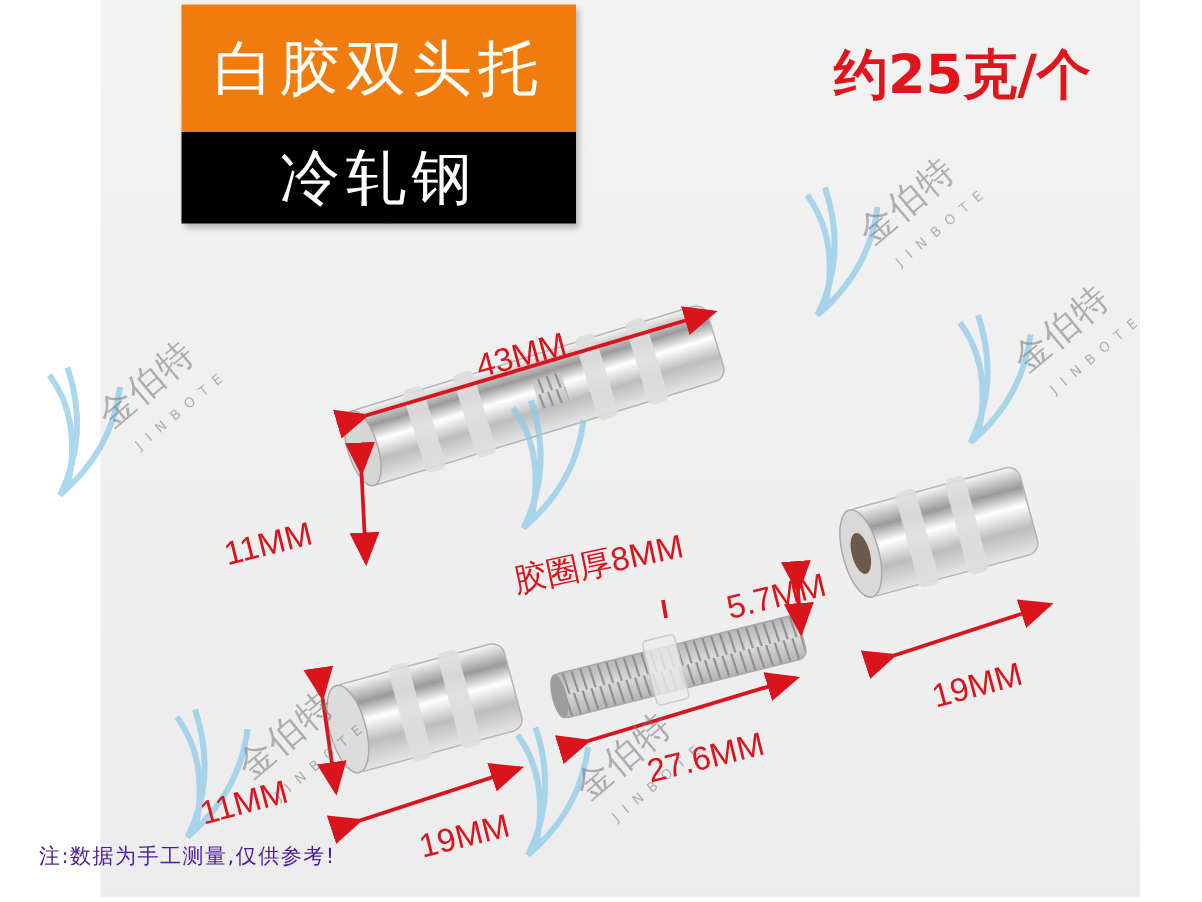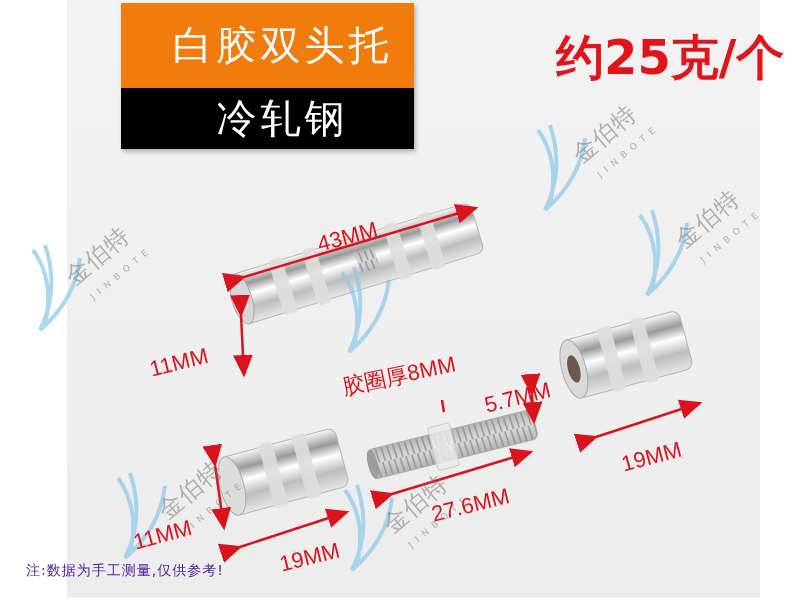--- a/index.html
+++ b/index.html
@@ -2,24 +2,24 @@
 <html><head>
 <meta charset="utf-8">
 <style>
   html, body { margin:0; padding:0; }
   body { width:801px; height:601px; background:#ffffff; position:relative; overflow:hidden;
          font-family:"DejaVu Sans", sans-serif; }
   .panel { position:absolute; left:67px; top:0; width:693px; height:598px;
            background:linear-gradient(180deg,#f2f2f3 0%,#efeff0 60%,#ececed 100%); }
   .tag { position:absolute; left:121px; width:263px; color:#fff; font-size:40px;
          display:flex; align-items:center; justify-content:center; letter-spacing:4px;
-         font-weight:normal; box-shadow:2px 3px 4px rgba(0,0,0,0.25);padding-left:30px; }
+         font-weight:normal; box-shadow:2px 3px 4px rgba(0,0,0,0.25); }
   .tag-orange { top:3px; height:85px; background:#ef7c0c; }
   .tag-black { top:88px; height:61px; background:#000; }
-  .weight { position:absolute; left:556px; top:26px; color:#e0141b; font-size:48px; font-weight:bold;
+  .weight { position:absolute; left:556px; top:26px; color:#e0141b; font-size:36px; font-weight:bold;
             font-family:"DejaVu Sans", sans-serif; }
   .note { position:absolute; left:26px; top:562px; color:#4c1d95; font-size:14px; letter-spacing:1px; }
   .dim { position:absolute; color:#d9141c; font-size:22px; font-family:"Liberation Sans", sans-serif;
          white-space:nowrap; transform-origin:left center; }
   svg.layer { position:absolute; left:0; top:0; }
   .wm { position:absolute; transform:rotate(-40deg); transform-origin:left center; }
   .wm-cn { font-size:24px; color:rgba(120,120,120,0.55); letter-spacing:1px; }
   .wm-en { font-size:9px; color:rgba(120,120,120,0.55); letter-spacing:6px; margin-left:6px; }
 </style>
 </head>

